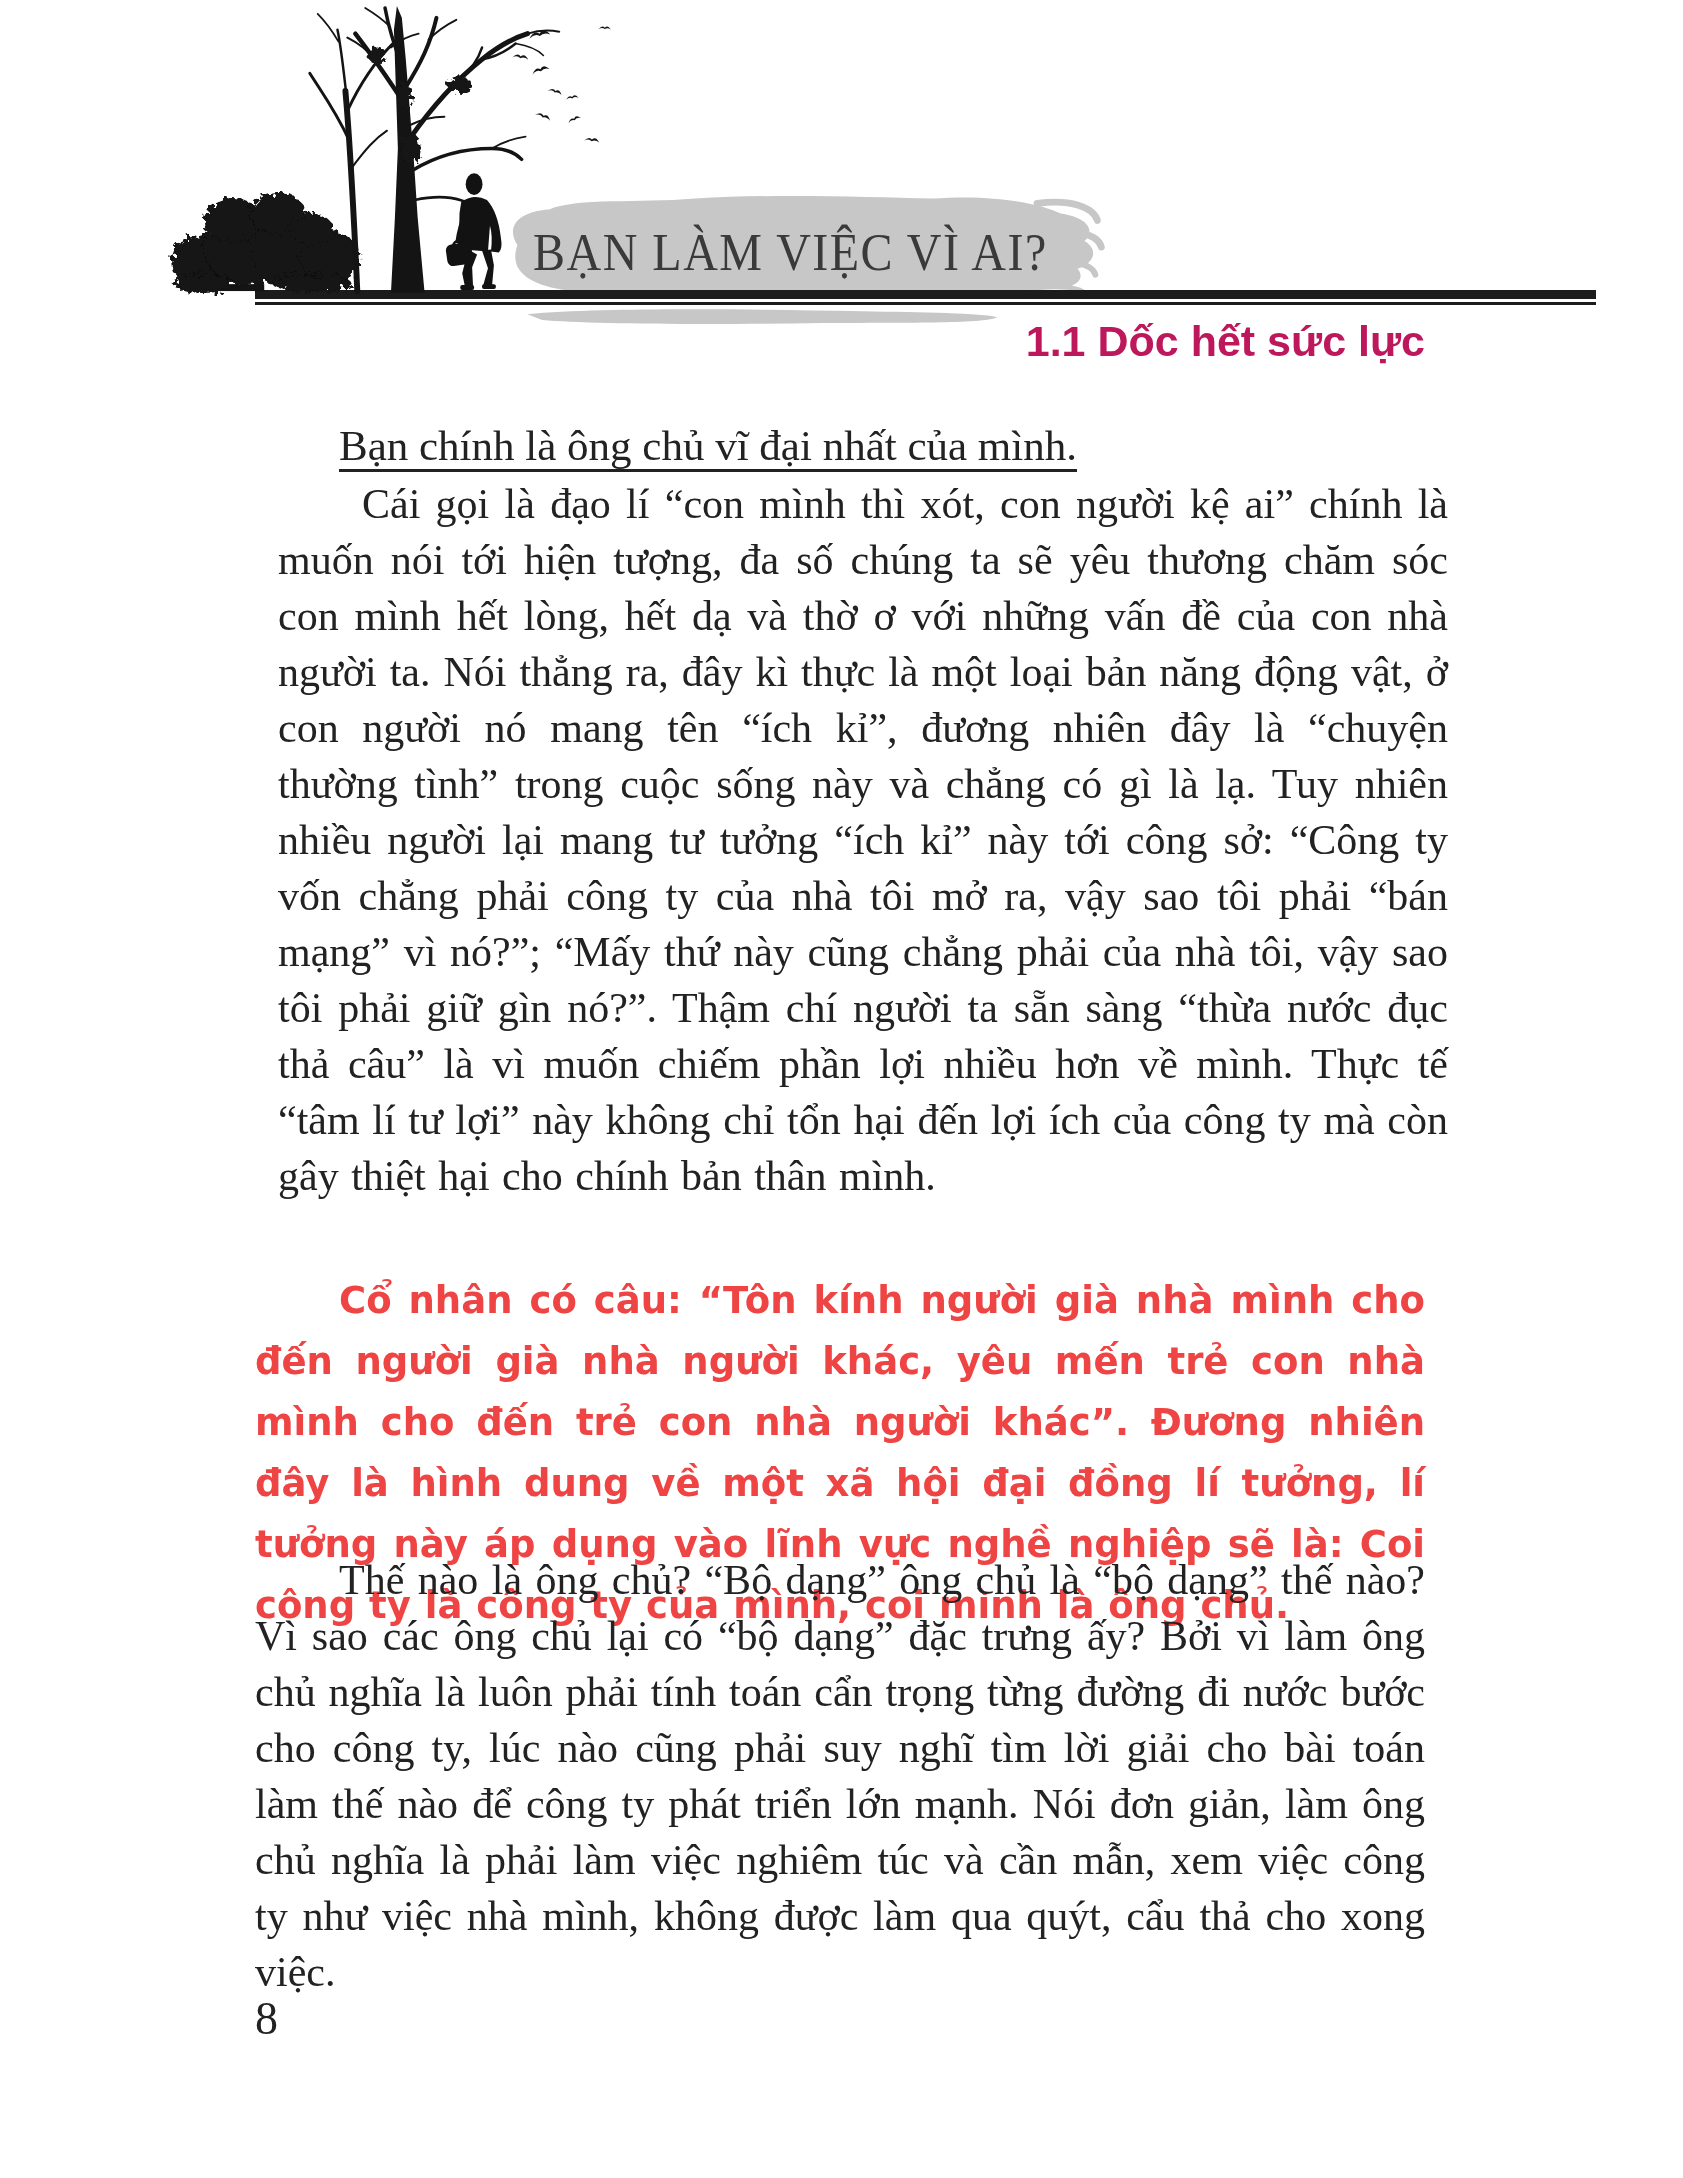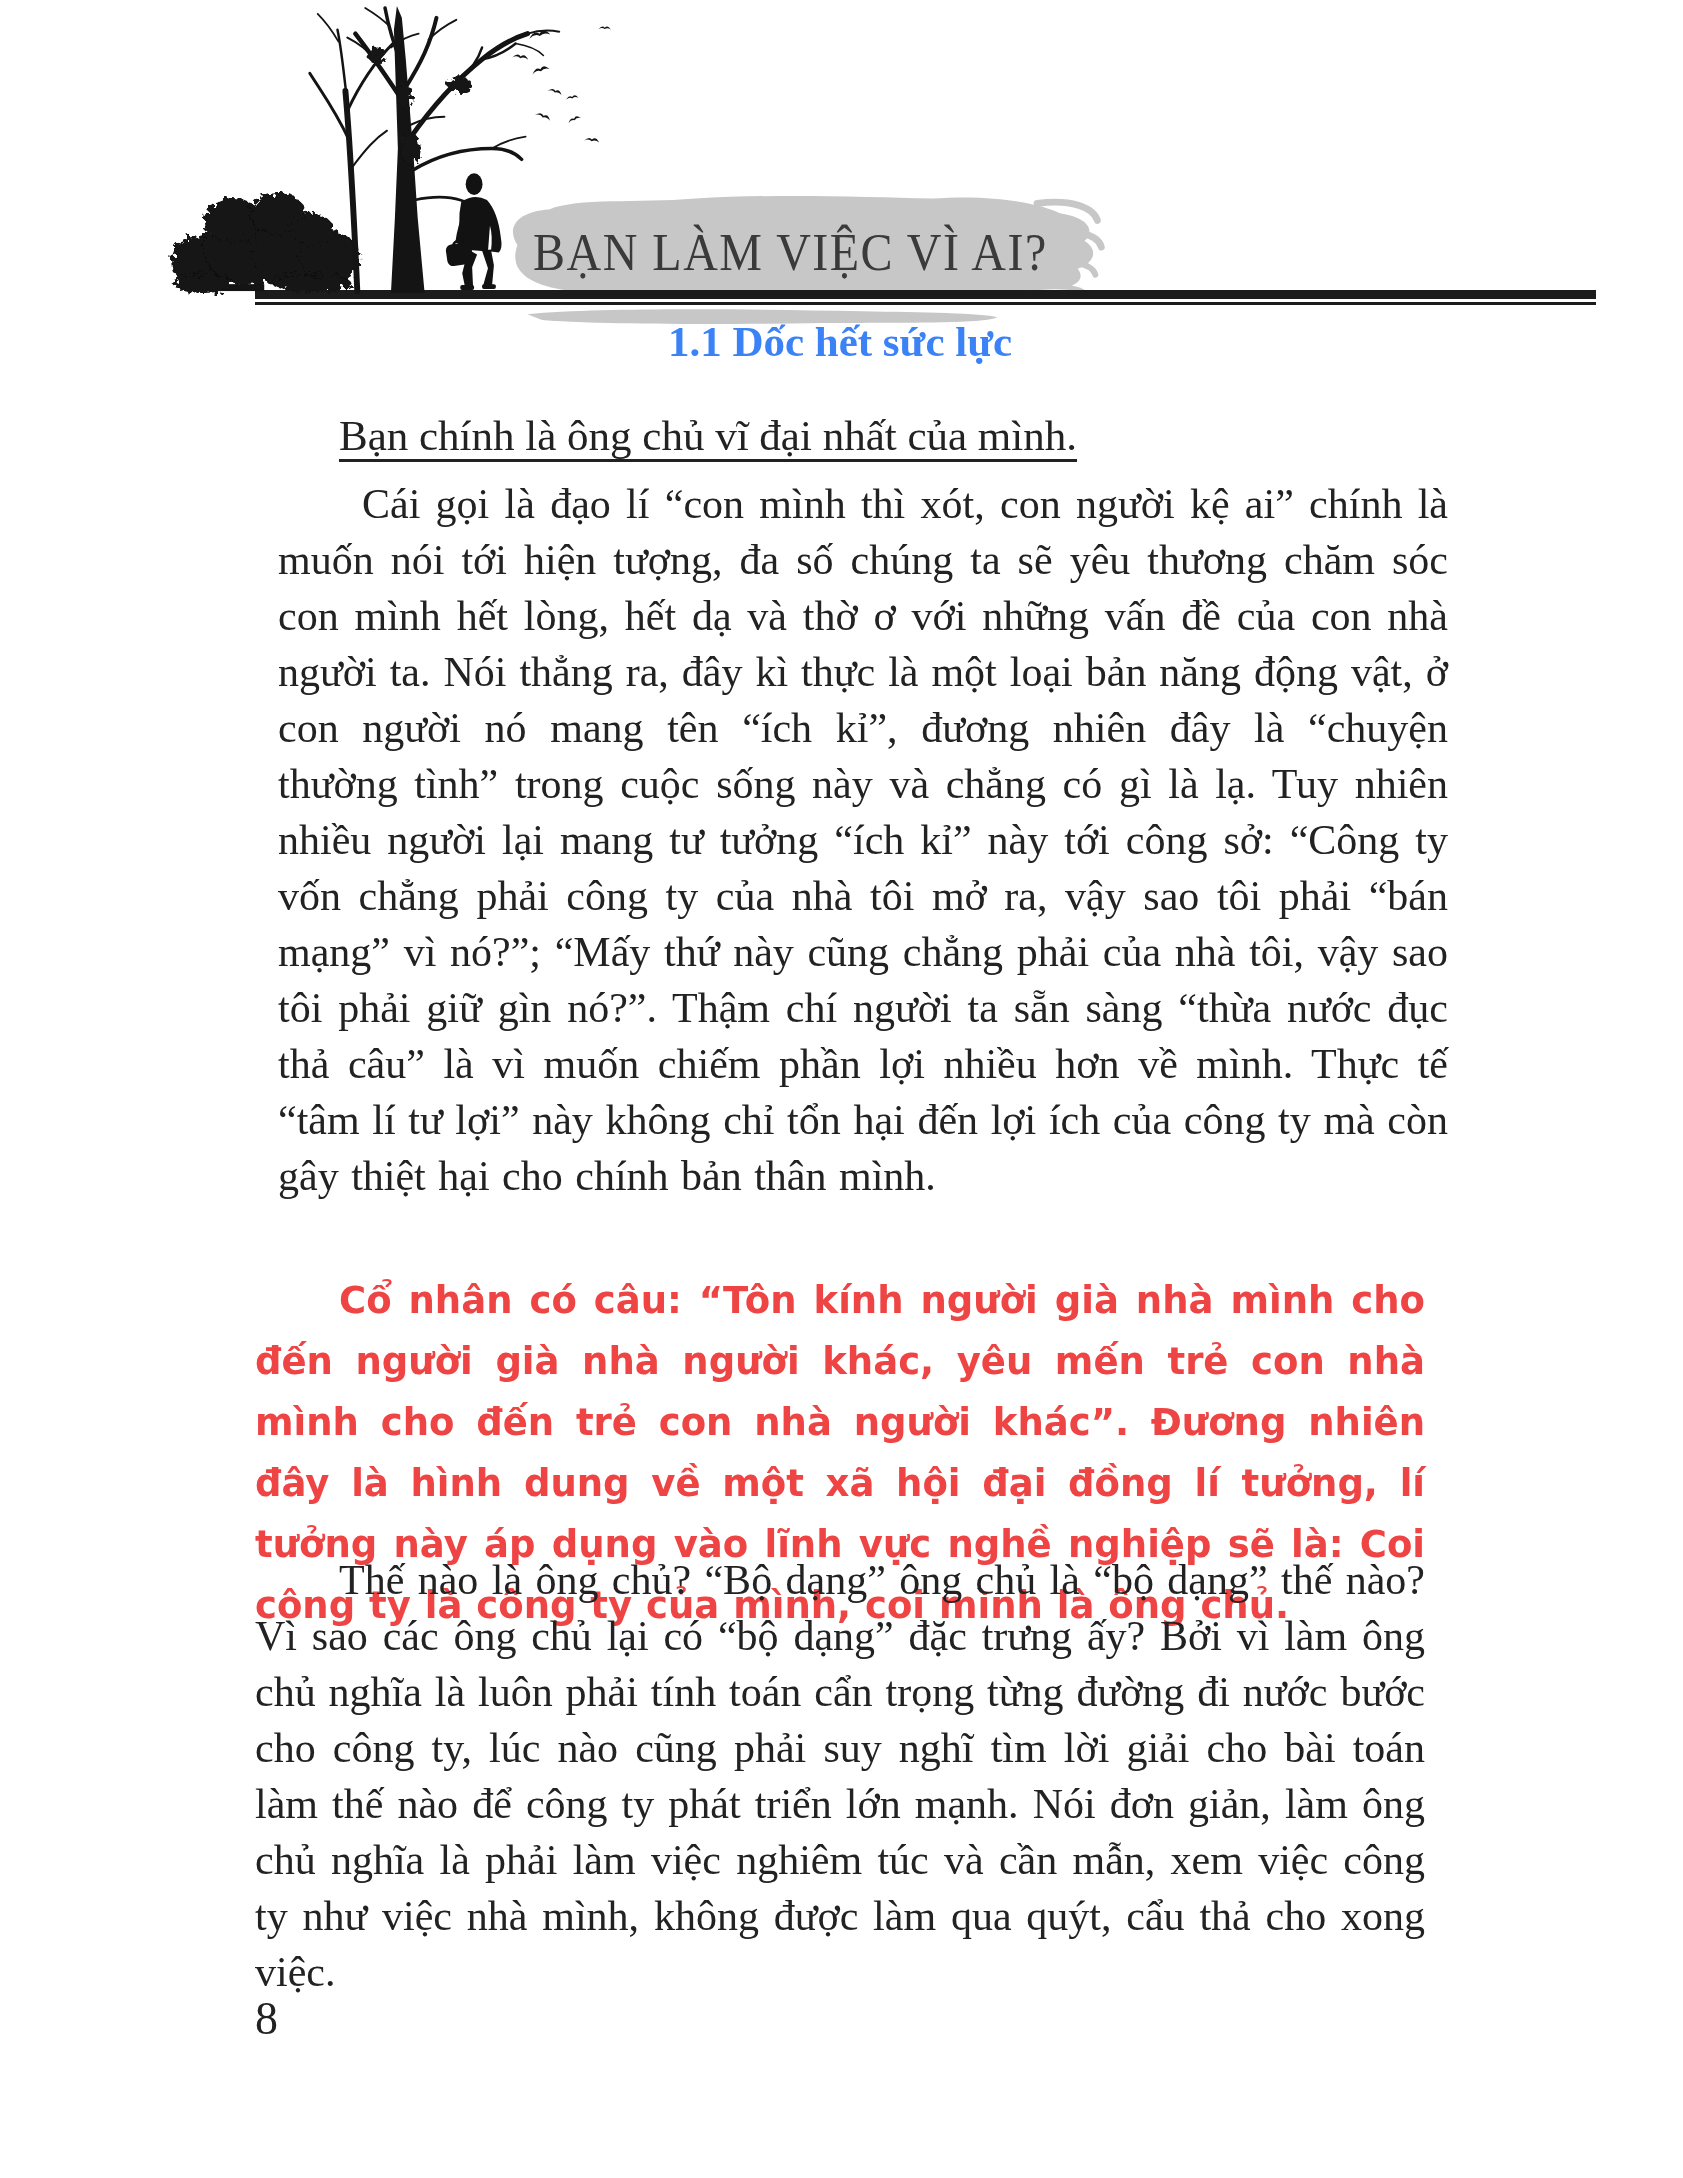--- a/index.html
+++ b/index.html
@@ -51,30 +51,30 @@
     width: 1341px; height: 3px;
     background: #1c1c1c;
     z-index: 2;
   }
   
   .section-heading {
     position: absolute;
     left: 255px; top: 317px;
     width: 1170px;
     margin: 0;
-    text-align: center;
-    font-family: Liberation Serif, serif;
+    text-align: right;
+    font-family: Liberation Sans, sans-serif;
     font-weight: bold;
     font-size: 43px;
     letter-spacing: 0px;
-    color: #3b82f6;
+    color: #be185d;
   }
   .lead {
     position: absolute;
-    left: 255px; top: 408px;
+    left: 255px; top: 418px;
     width: 1170px;
     margin: 0;
     font-size: 43px;
     line-height: 56px;
     text-indent: 84px;
     text-decoration: underline;
     text-decoration-thickness: 3px;
     text-underline-offset: 9px;
     color: #222222;
   }

